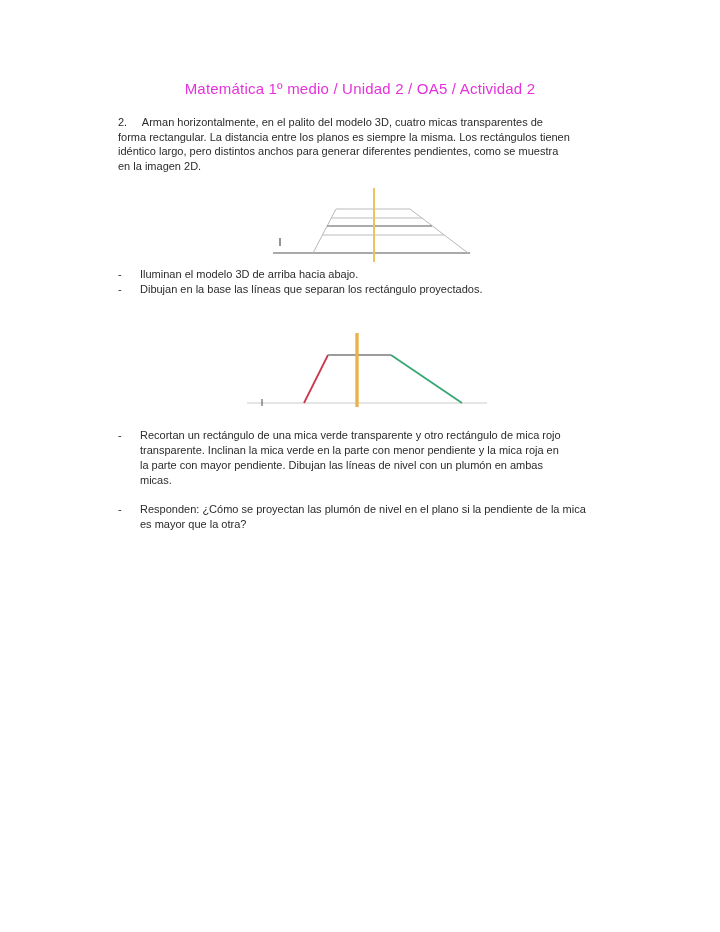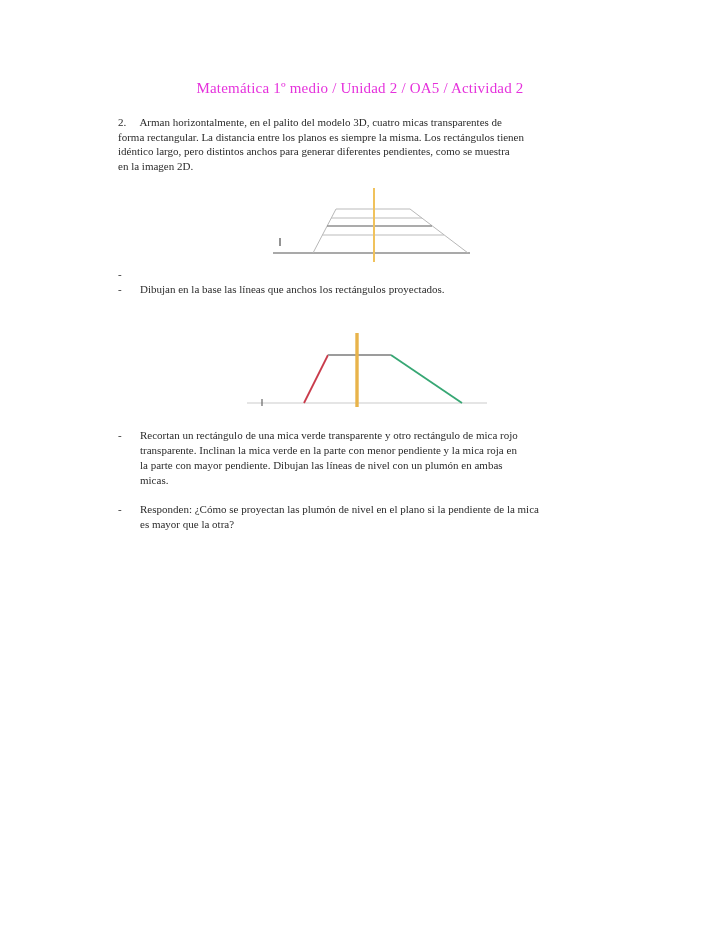--- a/index.html
+++ b/index.html
@@ -2,21 +2,21 @@
 <html><head>
 <meta charset="utf-8">
 <style>
   html, body { margin: 0; padding: 0; background: #ffffff; }
   .page {
     position: relative;
     width: 720px;
     height: 932px;
     background: #ffffff;
     overflow: hidden;
-    font-family: Liberation Serif, serif;
+    font-family: Liberation Sans, sans-serif;
     color: #2b2b2b;
   }
   .title {
     position: absolute;
     top: 80px;
     left: 0;
     width: 720px;
     text-align: center;
     font-size: 15px;
     letter-spacing: 0.2px;
@@ -60,24 +60,25 @@
     <line x1="86" y1="29" x2="160" y2="29" stroke-width="1" stroke="#BBBBBB"></line>
     <line x1="81" y1="38" x2="172" y2="38" stroke-width="1" stroke="#BBBBBB"></line>
     <line x1="77" y1="46" x2="182" y2="46" stroke-width="1.3" stroke="#8F8F8F"></line>
     <line x1="72" y1="55" x2="194" y2="55" stroke-width="1" stroke="#BBBBBB"></line>
     <line x1="124" y1="8" x2="124" y2="82" stroke-width="2" stroke="#F0C25C"></line>
   </svg>
 
   <div class="bullets bullets-top">
     <div class="bullet">
       <span class="marker">-</span>
+      <span class="btext">Iluminan el modelo 3D de arriba hacia abajo.</span>
     </div>
     <div class="bullet">
       <span class="marker">-</span>
-      <span class="btext">Dibujan en la base las líneas que anchos los rectángulos proyectados.</span>
+      <span class="btext">Dibujan en la base las líneas que separan los rectángulo proyectados.</span>
     </div>
   </div>
 
   <svg class="diag2" width="255" height="85" viewBox="0 0 255 85">
     <line x1="7" y1="78" x2="247" y2="78" stroke-width="1.2" stroke="#CCCCCC"></line>
     <line x1="22" y1="74" x2="22" y2="81" stroke-width="1.2" stroke="#666666"></line>
     <line x1="64" y1="78" x2="88" y2="30" stroke-width="1.8" stroke="#C93B4B"></line>
     <line x1="88" y1="30" x2="151" y2="30" stroke-width="1.8" stroke="#9C9C9C"></line>
     <line x1="151" y1="30" x2="222" y2="78" stroke-width="1.8" stroke="#37A774"></line>
     <line x1="117" y1="8" x2="117" y2="82" stroke-width="3.4" stroke="#E8B34A"></line>

